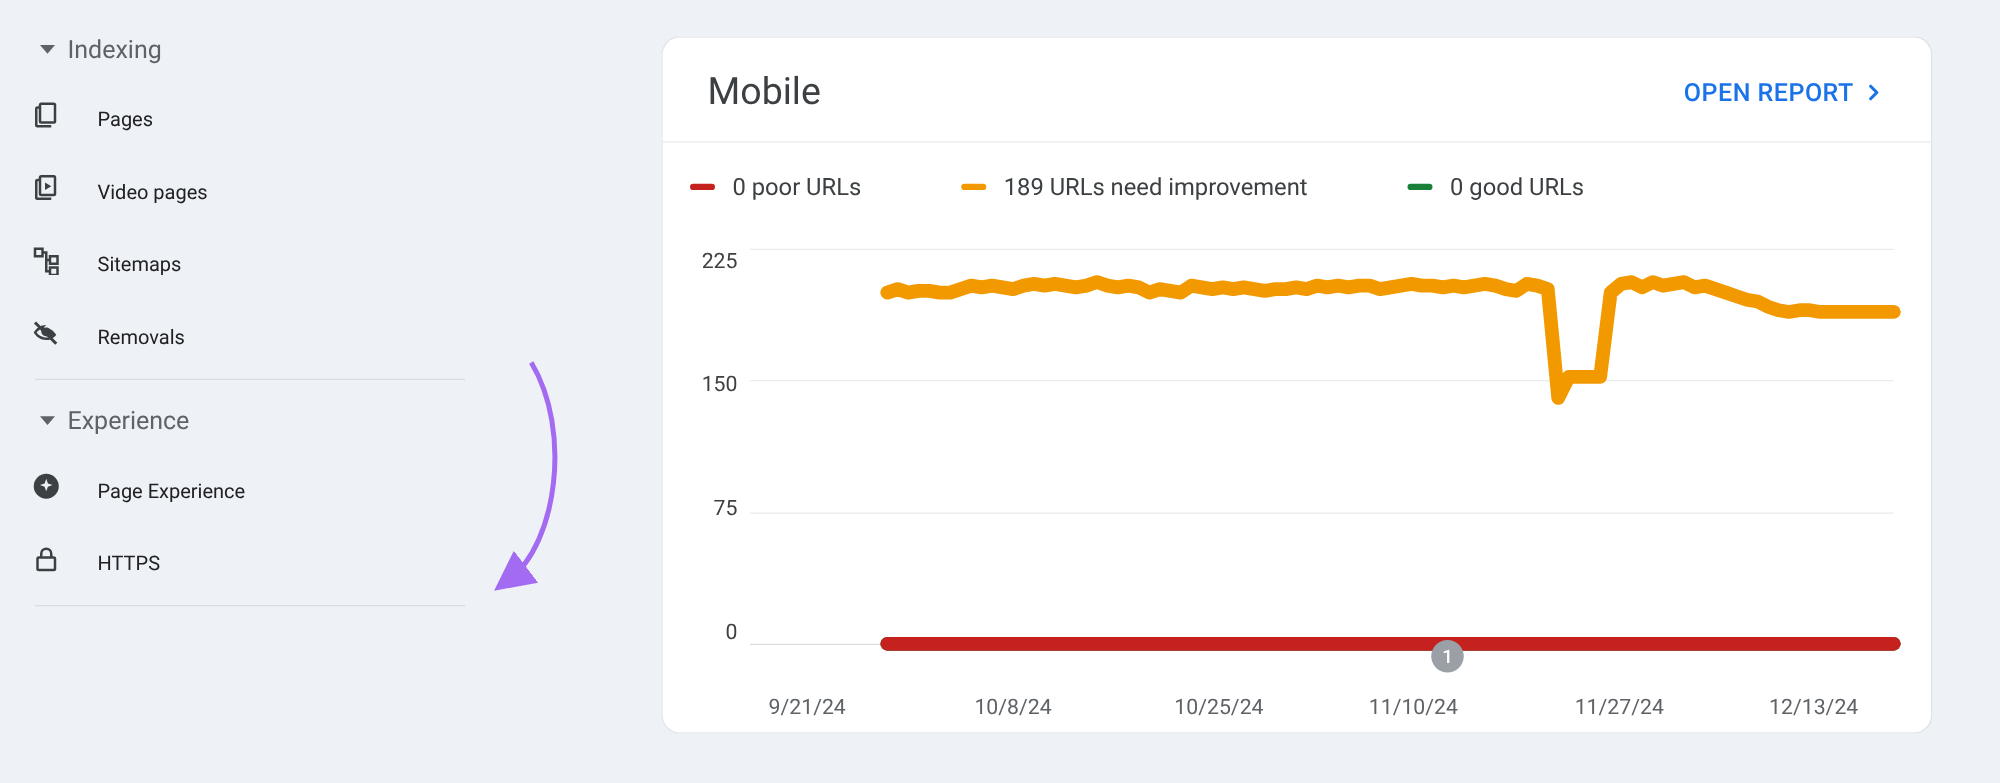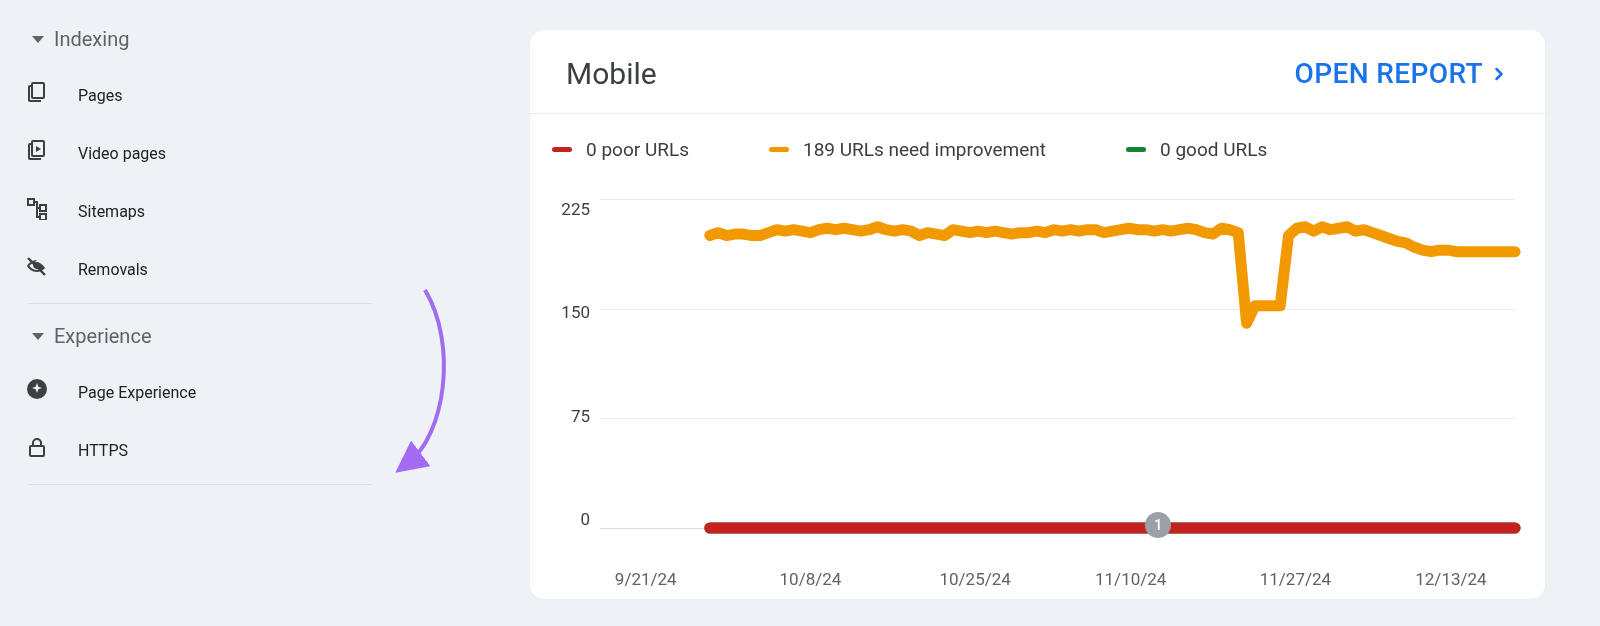--- a/index.html
+++ b/index.html
@@ -12,24 +12,24 @@
   .section-header .tri { width: 0; height: 0; border-left: 6px solid transparent; border-right: 6px solid transparent; border-top: 7px solid #5f6368; }
   .nav-item { display: flex; align-items: flex-end; gap: 28px; padding: 16px 0 16px 24px; font-size: 16px; color: #202124; cursor: pointer; border-top-right-radius: 32px; border-bottom-right-radius: 32px; }
   .nav-item .icon { width: 26px; height: 26px; display: flex; align-items: center; justify-content: center; color: #3c4043; flex-shrink: 0; }
   .nav-item.selected { background: #d3ddf7; }
   .section-divider { height: 1px; background: #dadce0; margin: 8px 28px 8px 28px; }
 
   
   .arrow-callout { position: absolute; left: 390px; top: 285px; pointer-events: none; }
 
   
-  .card { flex: 1; margin: 30px 55px 27px 130px; background: #fff; border-radius: 14px; box-shadow: 0 0 1px rgba(0,0,0,0.1); display: flex; flex-direction: column; }
+  .card { flex: 1; margin: 30px 55px 40px 130px; background: #fff; border-radius: 14px; box-shadow: 0 0 1px rgba(0,0,0,0.1); display: flex; flex-direction: column; }
   .card-header { display: flex; align-items: center; justify-content: space-between; padding: 26px 36px 22px 36px; border-bottom: 1px solid #e8eaed; }
   .card-title { font-size: 30px; font-weight: 400; color: #3c4043; }
-  .open-report { display: flex; align-items: center; gap: 6px; color: #1a73e8; font-size: 28px; font-weight: 500; letter-spacing: 0.4px; cursor: pointer; }
+  .open-report { display: flex; align-items: center; gap: 6px; color: #1a73e8; font-size: 20px; font-weight: 500; letter-spacing: 0.4px; cursor: pointer; }
   .open-report .chev { width: 20px; height: 20px; }
 
   .legend { display: flex; gap: 80px; padding: 24px 0 8px 22px; font-size: 19px; color: #3c4043; }
   .legend-item { display: flex; align-items: center; gap: 14px; }
   .legend-swatch { width: 20px; height: 5px; border-radius: 3px; }
 
   
   .chart-wrap { position: relative; flex: 1; padding: 10px 30px 12px 10px; }
   .y-axis { position: absolute; left: 0; top: 30px; bottom: 70px; width: 70px; display: flex; flex-direction: column; justify-content: space-between; text-align: right; font-size: 17px; color: #404040; padding-right: 10px; }
   .plot { position: absolute; left: 70px; right: 30px; top: 30px; bottom: 70px; border-bottom: 1px solid #dadce0; }

